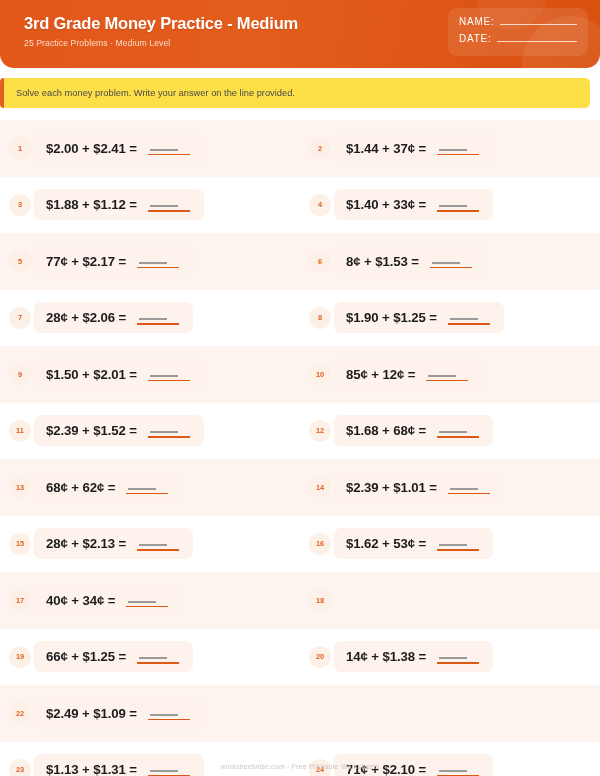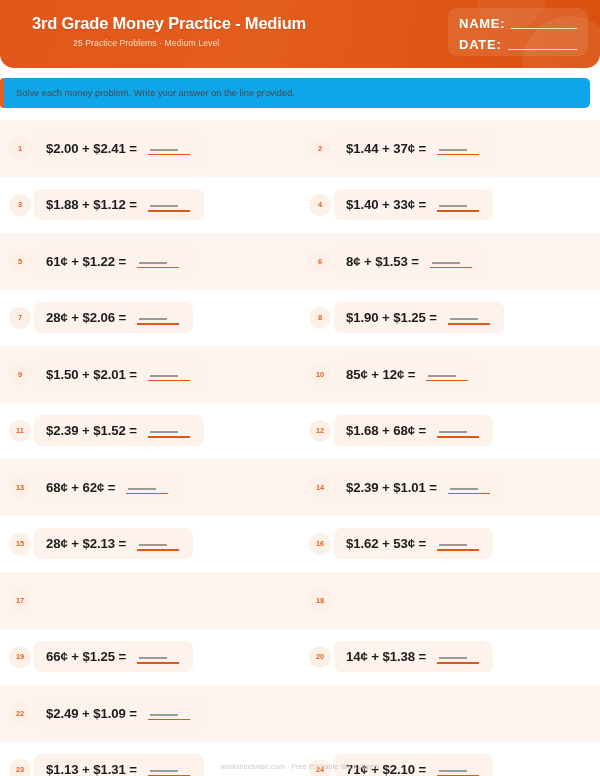--- a/index.html
+++ b/index.html
@@ -22,52 +22,52 @@
   .header-deco1 {
     position:absolute; right:-18px; top:16px;
     width:96px; height:96px; border-radius:50%;
     background:rgba(255,255,255,0.07);
   }
   .header-deco2 {
     position:absolute; right:54px; top:-40px;
     width:70px; height:70px; border-radius:50%;
     background:rgba(255,255,255,0.05);
   }
-  .header-text { position:absolute; left:32px; top:13px; }
+  .header-text { position:absolute; left:24px; top:13px; }
   .wsheet-title {
     color:#ffffff; font-size:16.5px; font-weight:bold;
     letter-spacing:-0.2px; line-height:20px;
     text-shadow:0 1px 1px rgba(120,40,0,0.25);
   }
   .wsheet-sub {
     color:#fcdcc8; font-size:8.6px; font-weight:normal;
-    margin-top:5px; letter-spacing:0.1px;margin-left:41px;
+    margin-top:5px; letter-spacing:0.1px;
   }
   .namebox {
     position:absolute; right:12px; top:8px;
     width:140px; height:48px;
     background:rgba(255,255,255,0.10);
     border-radius:9px;
     padding:8px 11px 0 11px;
   }
   .nb-row { display:flex; align-items:flex-end; margin-bottom:6px; }
   .nb-label {
-    color:#ffffff; font-size:13px; font-weight:bold;
+    color:#ffffff; font-size:10px; font-weight:normal;
     letter-spacing:0.75px; white-space:nowrap;
   }
   .nb-line {
     flex:1; height:1px; background:rgba(255,255,255,0.75);
     margin-left:6px; margin-bottom:2px;
   }
 
   
   .instr-wrap { padding:10px 10px 0 0; }
   .instr {
     position:relative;
-    background:#0ea5e9;
+    background:#fde047;
     border-radius:5px;
     padding:9px 12px 9px 16px;
     margin-left:0;
   }
   .instr-accent {
     position:absolute; left:0; top:0; bottom:0;
     width:4px; background:#e2601f;
     border-top-left-radius:5px; border-bottom-left-radius:5px;
   }
   .instr-text { font-size:9.3px; color:#4a4a4a; line-height:12px; }
@@ -196,21 +196,21 @@
             <span class="ans-grey"></span>
             <span class="ans-orange"></span>
           </span>
         </div>
       </div>
     </div>
     <div class="prow striped">
       <div class="pcell">
         <div class="pnum">5</div>
         <div class="pcard">
-          <span class="pexpr">61¢ + $1.22 =</span>
+          <span class="pexpr">77¢ + $2.17 =</span>
           <span class="ansblank">
             <span class="ans-grey"></span>
             <span class="ans-orange"></span>
           </span>
         </div>
       </div>
       <div class="pcell">
         <div class="pnum">6</div>
         <div class="pcard">
           <span class="pexpr">8¢ + $1.53 =</span>
@@ -327,20 +327,27 @@
           <span class="ansblank">
             <span class="ans-grey"></span>
             <span class="ans-orange"></span>
           </span>
         </div>
       </div>
     </div>
     <div class="prow striped">
       <div class="pcell">
         <div class="pnum">17</div>
+        <div class="pcard">
+          <span class="pexpr">40¢ + 34¢ =</span>
+          <span class="ansblank">
+            <span class="ans-grey"></span>
+            <span class="ans-orange"></span>
+          </span>
+        </div>
       </div>
       <div class="pcell">
         <div class="pnum">18</div>
       </div>
     </div>
     <div class="prow">
       <div class="pcell">
         <div class="pnum">19</div>
         <div class="pcard">
           <span class="pexpr">66¢ + $1.25 =</span>

